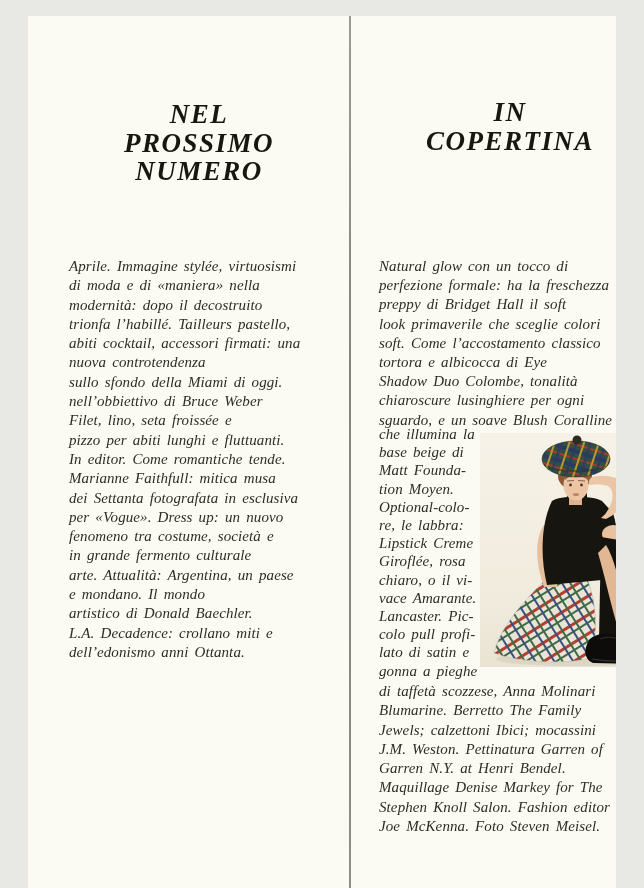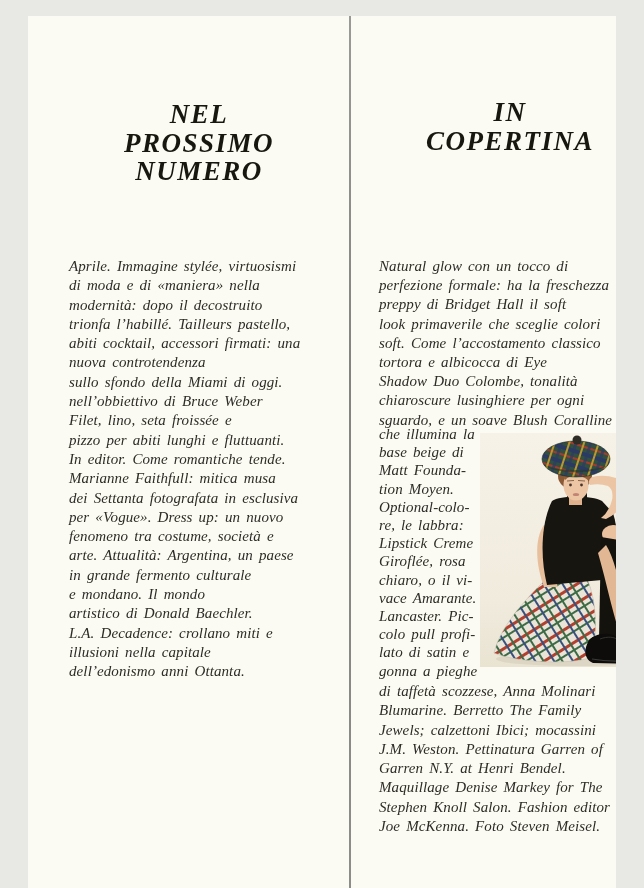--- a/index.html
+++ b/index.html
@@ -69,26 +69,25 @@
         <div class="body-line">nuova controtendenza</div>
         <div class="body-line">sullo sfondo della Miami di oggi.</div>
         <div class="body-line">nell’obbiettivo di Bruce Weber</div>
         <div class="body-line">Filet, lino, seta froissée e</div>
         <div class="body-line">pizzo per abiti lunghi e fluttuanti.</div>
         <div class="body-line">In editor. Come romantiche tende.</div>
         <div class="body-line">Marianne Faithfull: mitica musa</div>
         <div class="body-line">dei Settanta fotografata in esclusiva</div>
         <div class="body-line">per «Vogue». Dress up: un nuovo</div>
         <div class="body-line">fenomeno tra costume, società e</div>
+        <div class="body-line">in grande fermento culturale</div>
         <div class="body-line">arte. Attualità: Argentina, un paese</div>
-        <div class="body-line">in grande fermento culturale</div>
         <div class="body-line">e mondano. Il mondo</div>
         <div class="body-line">artistico di Donald Baechler.</div>
         <div class="body-line">L.A. Decadence: crollano miti e</div>
-        <div class="body-line">illusioni nella capitale</div>
         <div class="body-line">dell’edonismo anni Ottanta.</div>
       </div>
   </section>
 
   <section>
     <h1 class="title title-right">
         <div class="title-line">IN</div>
         <div class="title-line">COPERTINA</div>
       </h1>
     <div class="body body-right-top">

